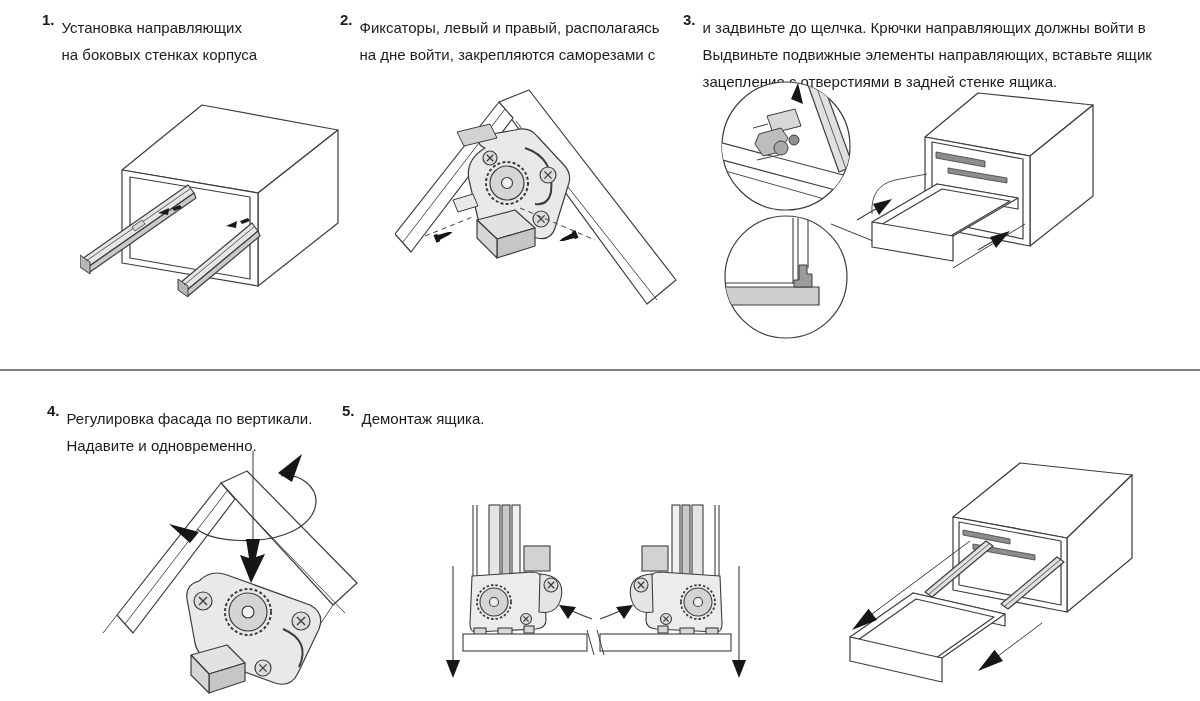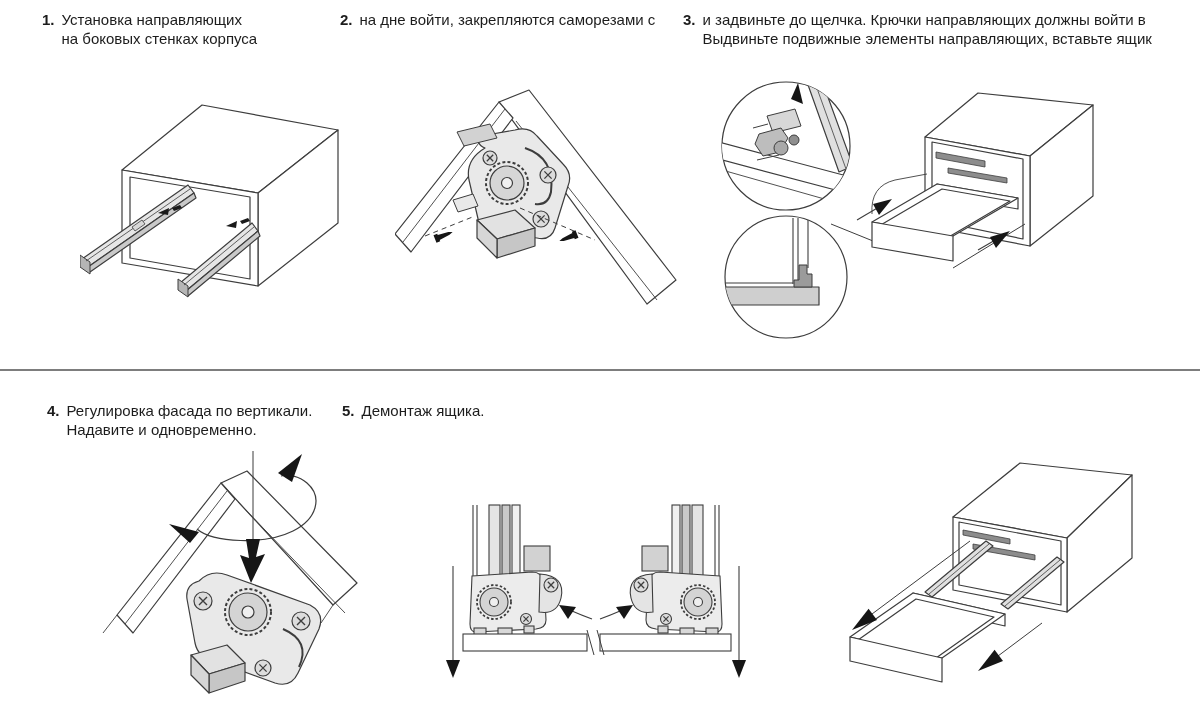--- a/index.html
+++ b/index.html
@@ -3,48 +3,50 @@
 <meta charset="utf-8">
 <style>
   html,body{margin:0;padding:0;}
   body{
     width:1200px;height:701px;position:relative;overflow:hidden;
     background:#ffffff;color:#1c1c1c;
     font-family:"Liberation Sans", sans-serif;
   }
   .step{position:absolute;display:flex;font-size:15px;line-height:19px;}
   .step .num{font-weight:bold;flex:0 0 auto;margin-right:7px;}
-  .step .lines div{white-space:nowrap;}
+  .step .lines div{white-space:nowrap;margin-top:8px;}
   .divider{position:absolute;left:0;top:369px;width:1200px;height:2px;background:#7d7d7d;}
   svg.ill{position:absolute;}
   svg.ill *{vector-effect:none;}
 </style>
 </head>
 <body>
 
 <div class="step" style="left:42px;top:10px">
   <span class="num">1.</span>
   <span class="lines">
     <div>Установка направляющих</div>
     <div>на боковых стенках корпуса</div>
   </span>
 </div>
 
 <div class="step" style="left:340px;top:10px">
   <span class="num">2.</span>
   <span class="lines">
+    <div>Фиксаторы, левый и правый, располагаясь</div>
     <div>на дне войти, закрепляются саморезами с</div>
   </span>
 </div>
 
 <div class="step" style="left:683px;top:10px">
   <span class="num">3.</span>
   <span class="lines">
     <div>и задвиньте до щелчка. Крючки направляющих должны войти в</div>
     <div>Выдвиньте подвижные элементы направляющих, вставьте ящик</div>
+    <div>зацепление с отверстиями в задней стенке ящика.</div>
   </span>
 </div>
 
 <div class="divider"></div>
 
 <div class="step" style="left:47px;top:401px">
   <span class="num">4.</span>
   <span class="lines">
     <div>Регулировка фасада по вертикали.</div>
     <div>Надавите и одновременно.</div>

